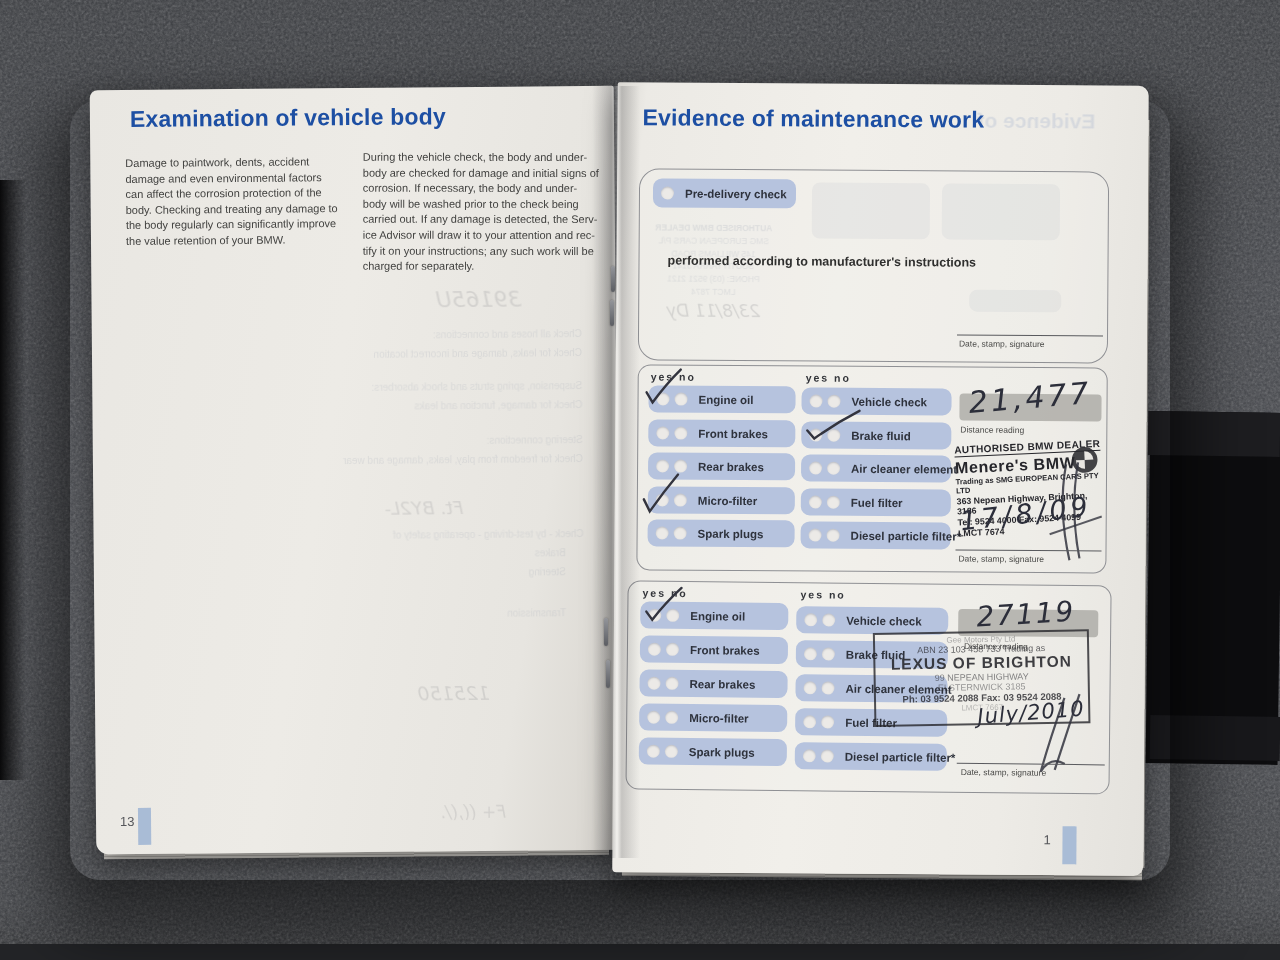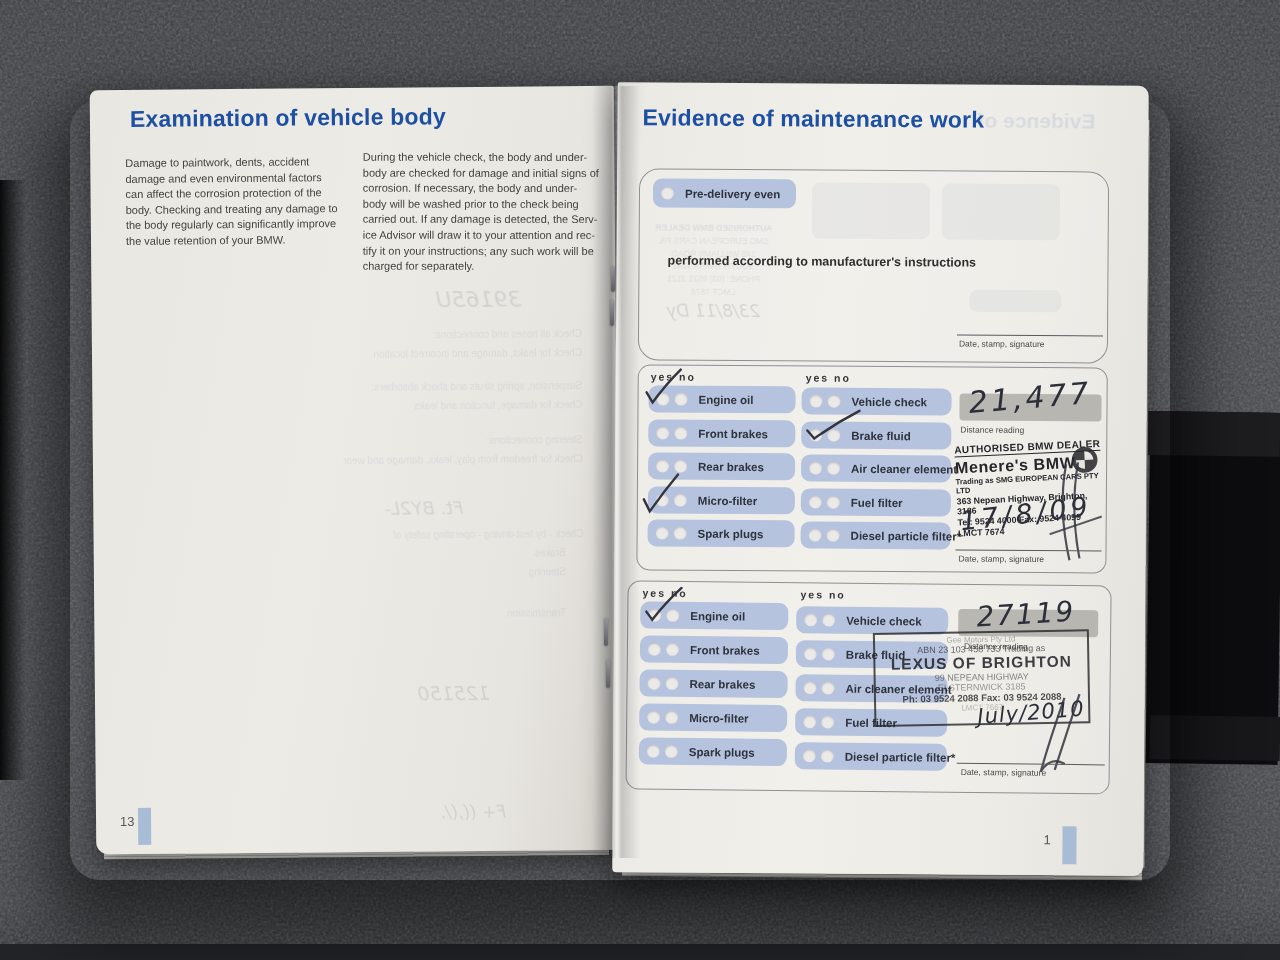--- a/index.html
+++ b/index.html
@@ -118,21 +118,21 @@
     <div class="abs tab" style="left:42px;top:718px;width:13px;height:37px;"></div>
   </div>
 
   <div id="page-right">
     <div class="abs title" style="left:25px;top:22px;">Evidence of maintenance work</div>
     <div class="abs ghost" style="left:360px;top:24px;font-size:21px;font-weight:bold;color:#3a5fa8;opacity:.12;">Evidence of</div>
 
     <div class="box" style="left:22px;top:86px;width:470px;height:192px;border-radius:20px;">
       <div class="pill" style="left:13px;top:9px;width:143px;height:29px;">
         <span class="cb"></span>
-        <span class="pill-label">Pre-delivery even</span>
+        <span class="pill-label">Pre-delivery check</span>
       </div>
 
       <div class="ghost-rect" style="left:172px;top:12px;width:118px;height:56px;"></div>
       <div class="ghost-rect" style="left:302px;top:12px;width:118px;height:56px;"></div>
       <div class="ghost-rect" style="left:330px;top:118px;width:92px;height:22px;"></div>
 
       <div class="abs" style="left:28px;top:84px;font-size:12.5px;font-weight:bold;color:#2f2f2e;">performed according to manufacturer's instructions</div>
 
       <div class="abs ghost" style="left:4px;top:52px;width:140px;text-align:center;font-size:8.5px;line-height:1.5;opacity:.14;">
         <div style="font-weight:bold;">AUTHORISED BMW DEALER</div>

